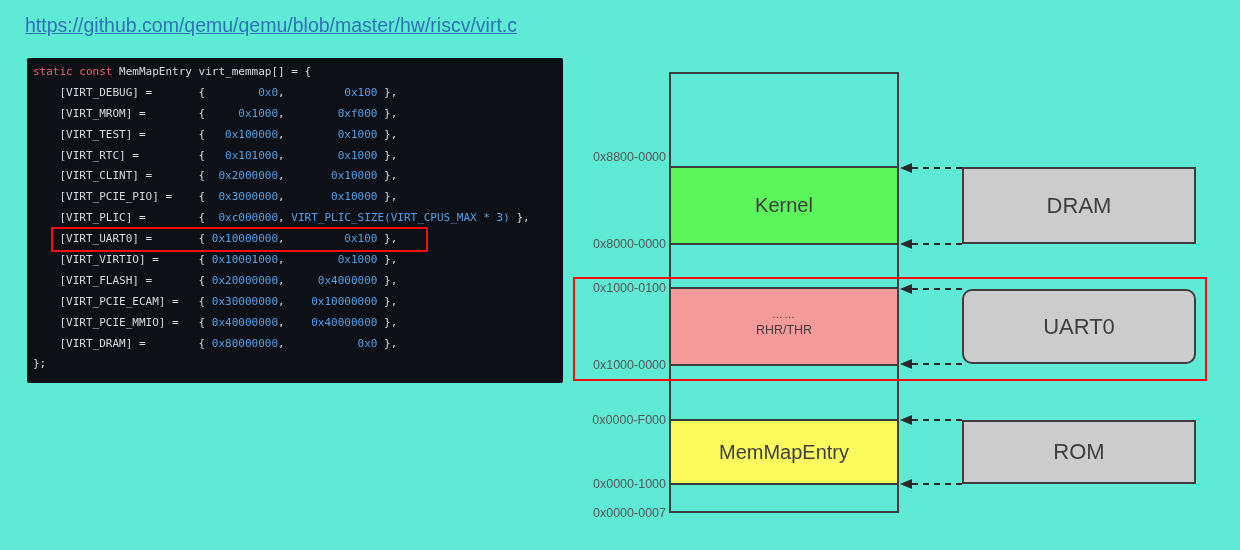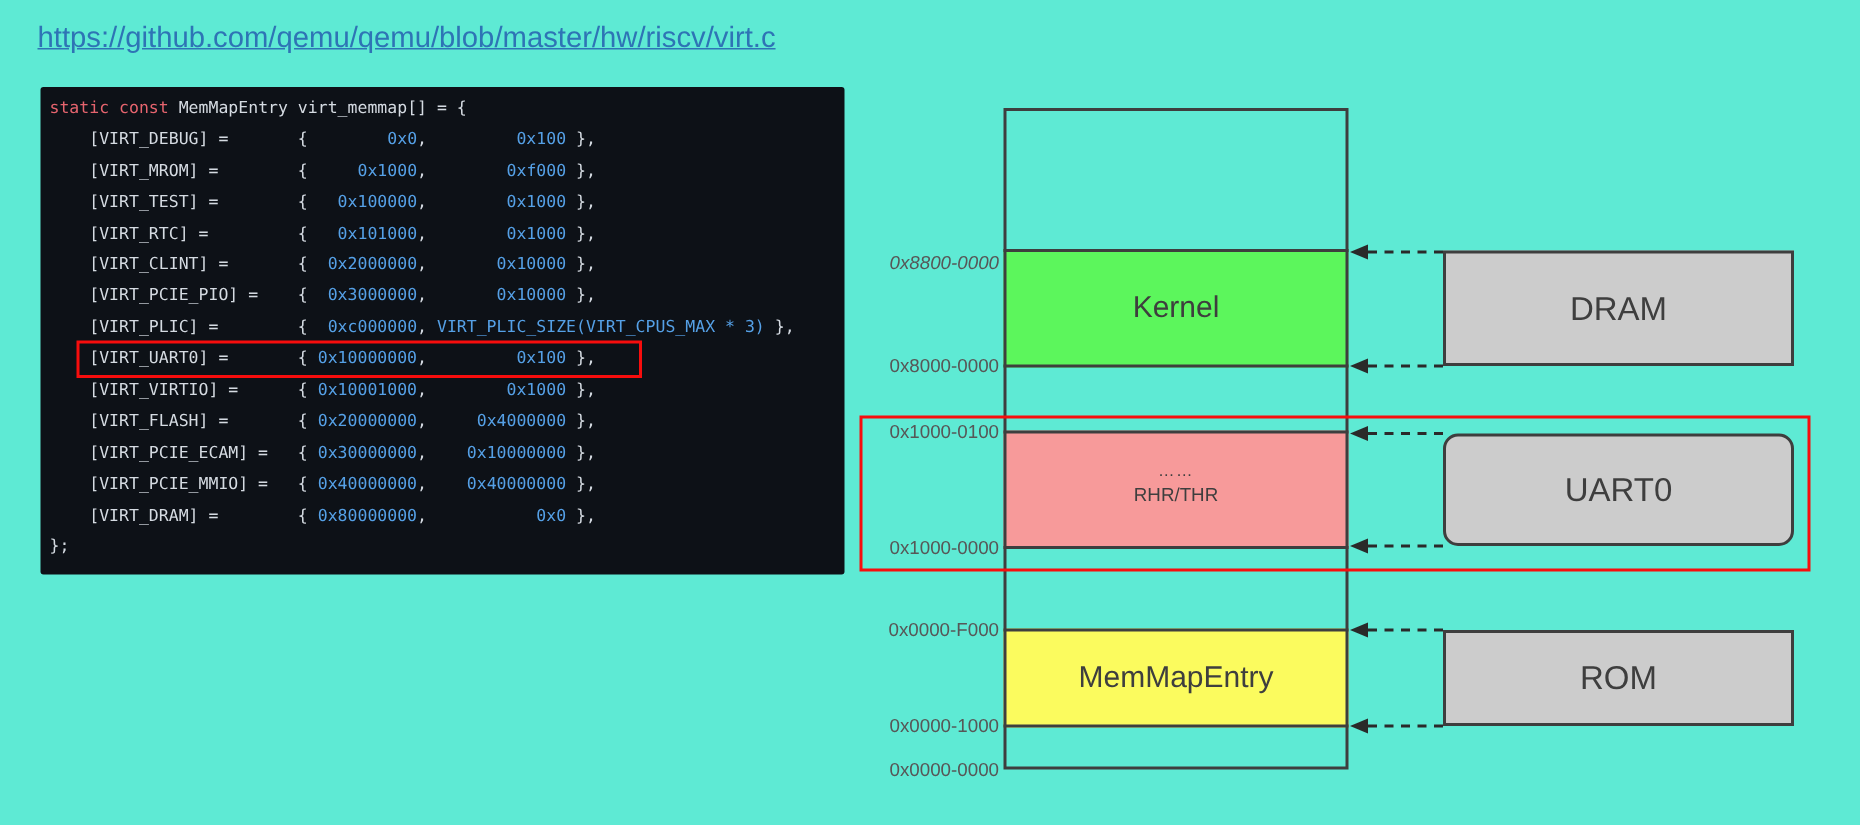--- a/index.html
+++ b/index.html
@@ -33,21 +33,21 @@
   .region-kernel{top:166px;height:79px;background:var(--kernel_green);align-items:center;}
   .region-uart{top:287px;height:79px;background:var(--uart_pink);}
   .region-boot{top:419px;height:66px;background:var(--bootloader_yellow);}
   .region-label{font-size:20px;color:var(--outline_dark);}
   .uart-text{position:absolute;left:0;top:17px;width:100%;text-align:center;
              color:var(--outline_dark);font-size:12.5px;line-height:16px;}
   .uart-text .dots{font-size:11px;letter-spacing:1px;}
 
   .addr{position:absolute;left:548px;width:118px;text-align:right;font-size:12.5px;
         color:#575757;line-height:16px;z-index:4;}
-  .addr-0{top:167px;font-style:italic;} .addr-1{top:236px;} .addr-2{top:280px;} .addr-3{top:357px;}
+  .addr-0{top:149px;} .addr-1{top:236px;} .addr-2{top:280px;} .addr-3{top:357px;}
   .addr-4{top:412px;} .addr-5{top:476px;} .addr-6{top:505px;}
 
   .gbox{position:absolute;left:962px;width:234px;background:var(--box_gray);
         border:2.5px solid var(--outline_dark);box-sizing:border-box;z-index:2;
         display:flex;align-items:center;justify-content:center;font-size:22px;
         color:var(--outline_dark);}
   .gbox-dram{top:167px;height:77px;}
   .gbox-uart{top:289px;height:75px;border-radius:10px;}
   .gbox-rom{top:420px;height:64px;}
 
@@ -106,21 +106,21 @@
     </div>
 
     <div class="col-outline"></div>
 
     <div class="addr addr-0">0x8800-0000</div>
     <div class="addr addr-1">0x8000-0000</div>
     <div class="addr addr-2">0x1000-0100</div>
     <div class="addr addr-3">0x1000-0000</div>
     <div class="addr addr-4">0x0000-F000</div>
     <div class="addr addr-5">0x0000-1000</div>
-    <div class="addr addr-6">0x0000-0000</div>
+    <div class="addr addr-6">0x0000-0007</div>
 
     <div class="gbox gbox-dram">DRAM</div>
     <div class="gbox gbox-uart">UART0</div>
     <div class="gbox gbox-rom">ROM</div>
 
     <div class="arrow arrow-0">
       <span class="arrow-head"></span>
       <span class="arrow-dash"></span>
     </div>
     <div class="arrow arrow-1">

